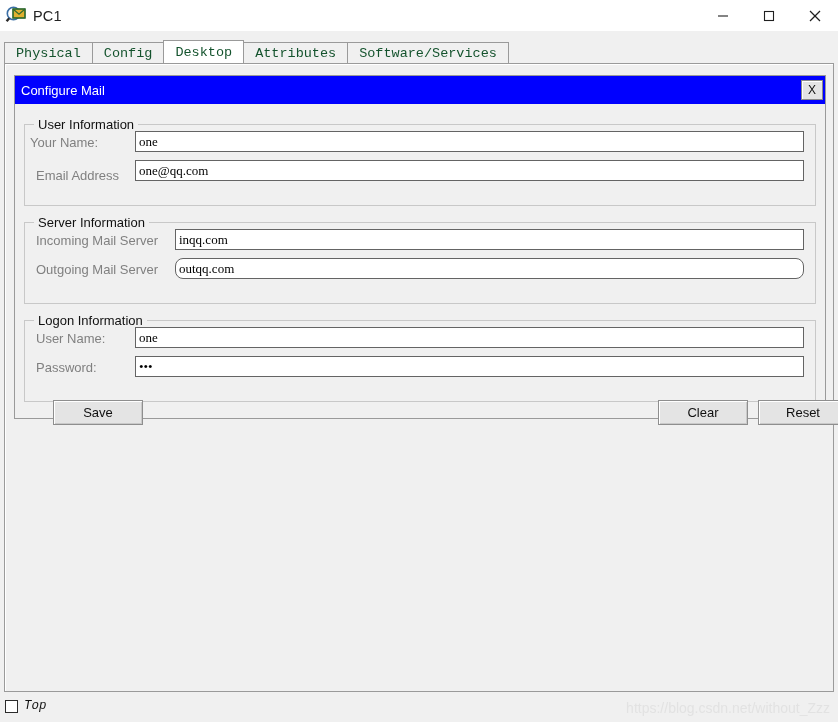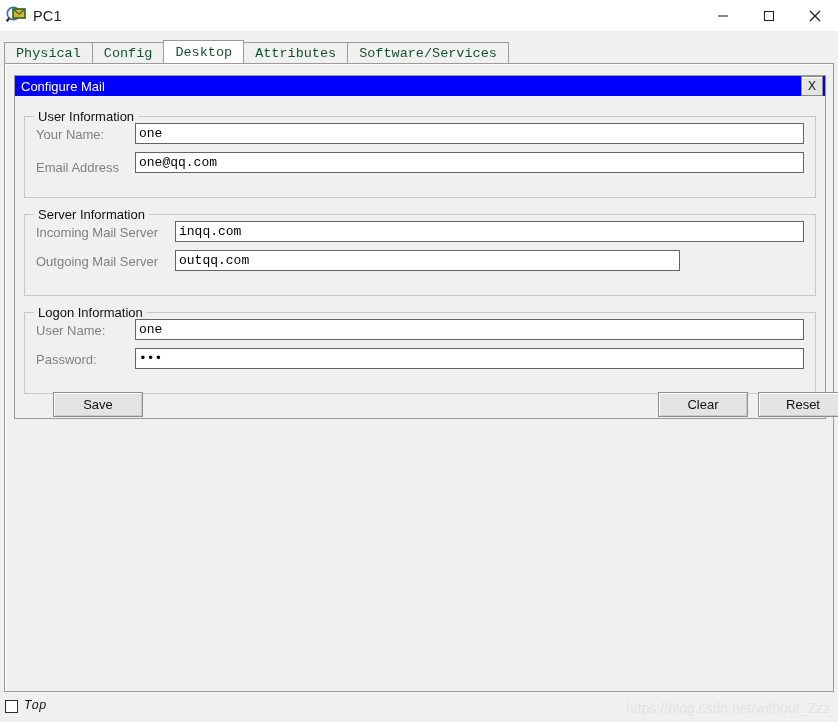--- a/index.html
+++ b/index.html
@@ -100,21 +100,21 @@
   
   .dialog {
     position: absolute;
     left: 9px; top: 11px;
     width: 812px; height: 344px;
     background: #f0f0f0;
     border: 1px solid #9a9a9a;
     box-sizing: border-box;
   }
   .dlg-titlebar {
-    height: 20px;
+    height: 28px;
     background: #0000ff;
     display: flex;
     align-items: center;
     justify-content: space-between;
     padding: 0 2px 0 6px;
     box-sizing: border-box;
   }
   .dlg-title {
     color: #ffffff;
     font-size: 13px;
@@ -164,21 +164,21 @@
     white-space: nowrap;
   }
   .field-input {
     position: absolute;
     height: 21px;
     background: #ffffff;
     border: 1px solid #646464;
     box-sizing: border-box;
     font-size: 13px;
     color: #000000;
-    font-family: Liberation Mono, monospace;
+    font-family: Liberation Serif, serif;
     padding: 0 3px;
     line-height: 19px;
     outline: none;
   }
   .field-input::placeholder { color: #aaaaaa; }
 
   
   .dlg-btn {
     position: absolute;
     height: 25px;
@@ -283,32 +283,32 @@
     <div class="dlg-titlebar">
       <span class="dlg-title">Configure Mail</span>
       <span class="dlg-close">X</span>
     </div>
 
     <div class="dlg-body">
 
       <div class="groupbox" style="left:9px; top:20px; width:792px; height:82px;">
         <span class="group-legend">User Information</span>
       </div>
-      <div class="field-label" style="left:21px; top:31px;">Your Name:</div>
+      <div class="field-label" style="left:15px; top:31px;">Your Name:</div>
       <input class="field-input" style="left: 120px; top: 27px; width: 669px;" type="text" value="one">
       <div class="field-label" style="left:21px; top:64px;">Email Address</div>
       <input class="field-input" style="left: 120px; top: 56px; width: 669px;" type="text" value="one@qq.com">
 
       <div class="groupbox" style="left:9px; top:118px; width:792px; height:82px;">
         <span class="group-legend">Server Information</span>
       </div>
       <div class="field-label" style="left:21px; top:129px;">Incoming Mail Server</div>
       <input class="field-input" style="left: 160px; top: 125px; width: 629px;" type="text" value="inqq.com">
       <div class="field-label" style="left:21px; top:158px;">Outgoing Mail Server</div>
-      <input class="field-input" style="left: 160px; top: 154px; width: 505px;" type="text" value="outqq.com">
+      <input class="field-input" style="left: 160px; top: 154px; width: 629px; border-radius: 8px;" type="text" value="outqq.com">
 
       <div class="groupbox" style="left:9px; top:216px; width:792px; height:82px;">
         <span class="group-legend">Logon Information</span>
       </div>
       <div class="field-label" style="left:21px; top:227px;">User Name:</div>
       <input class="field-input" style="left: 120px; top: 223px; width: 669px;" type="text" value="one">
       <div class="field-label" style="left:21px; top:256px;">Password:</div>
       <input class="field-input" style="left: 120px; top: 252px; width: 669px;" type="text" value="•••">
 
       <div class="dlg-btn" style="left:5px; top:296px; width:90px;">Save</div>

